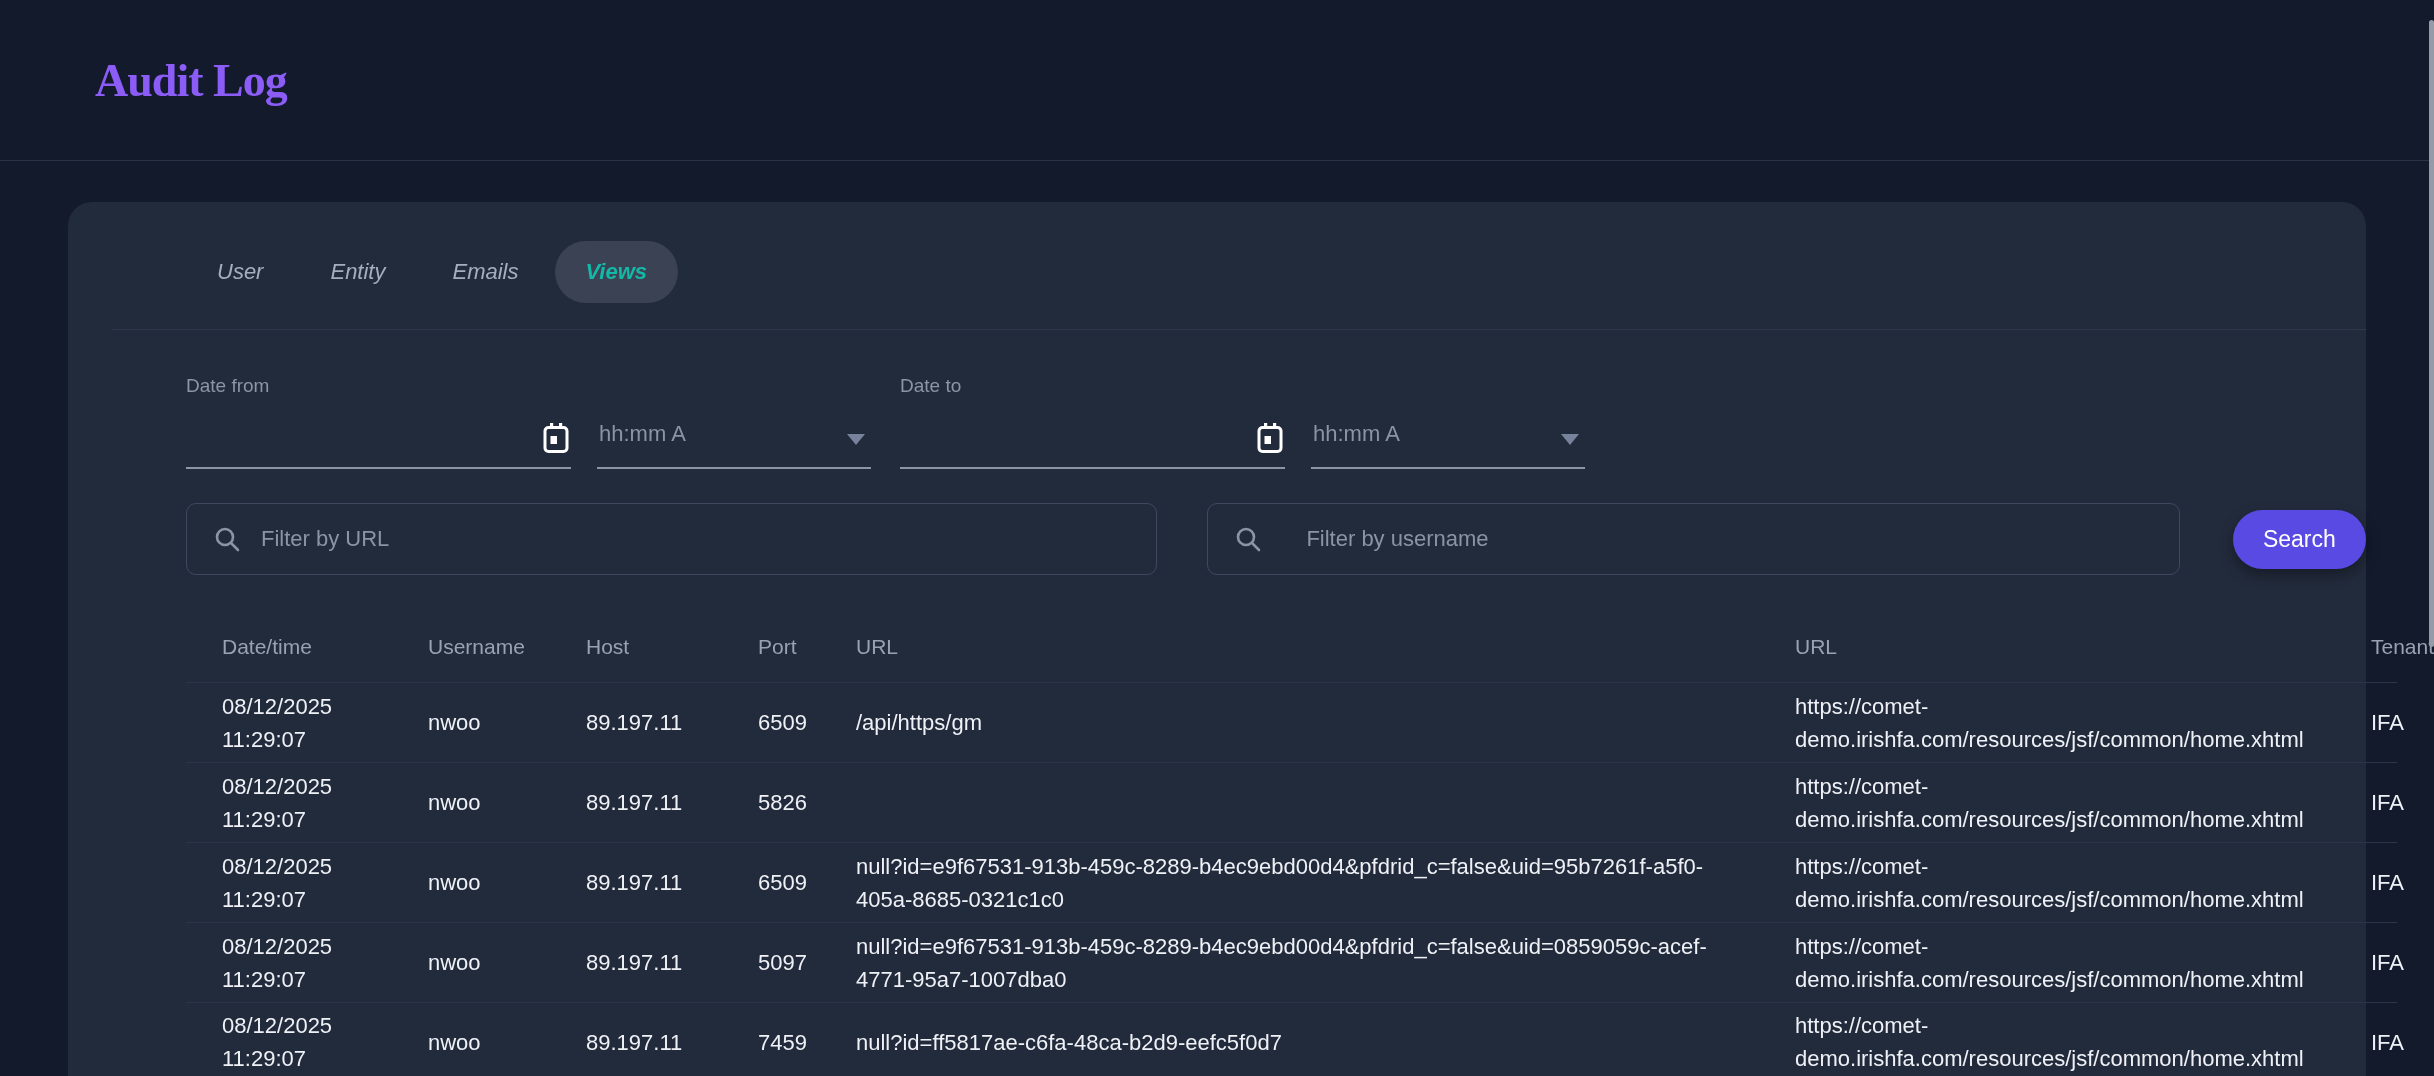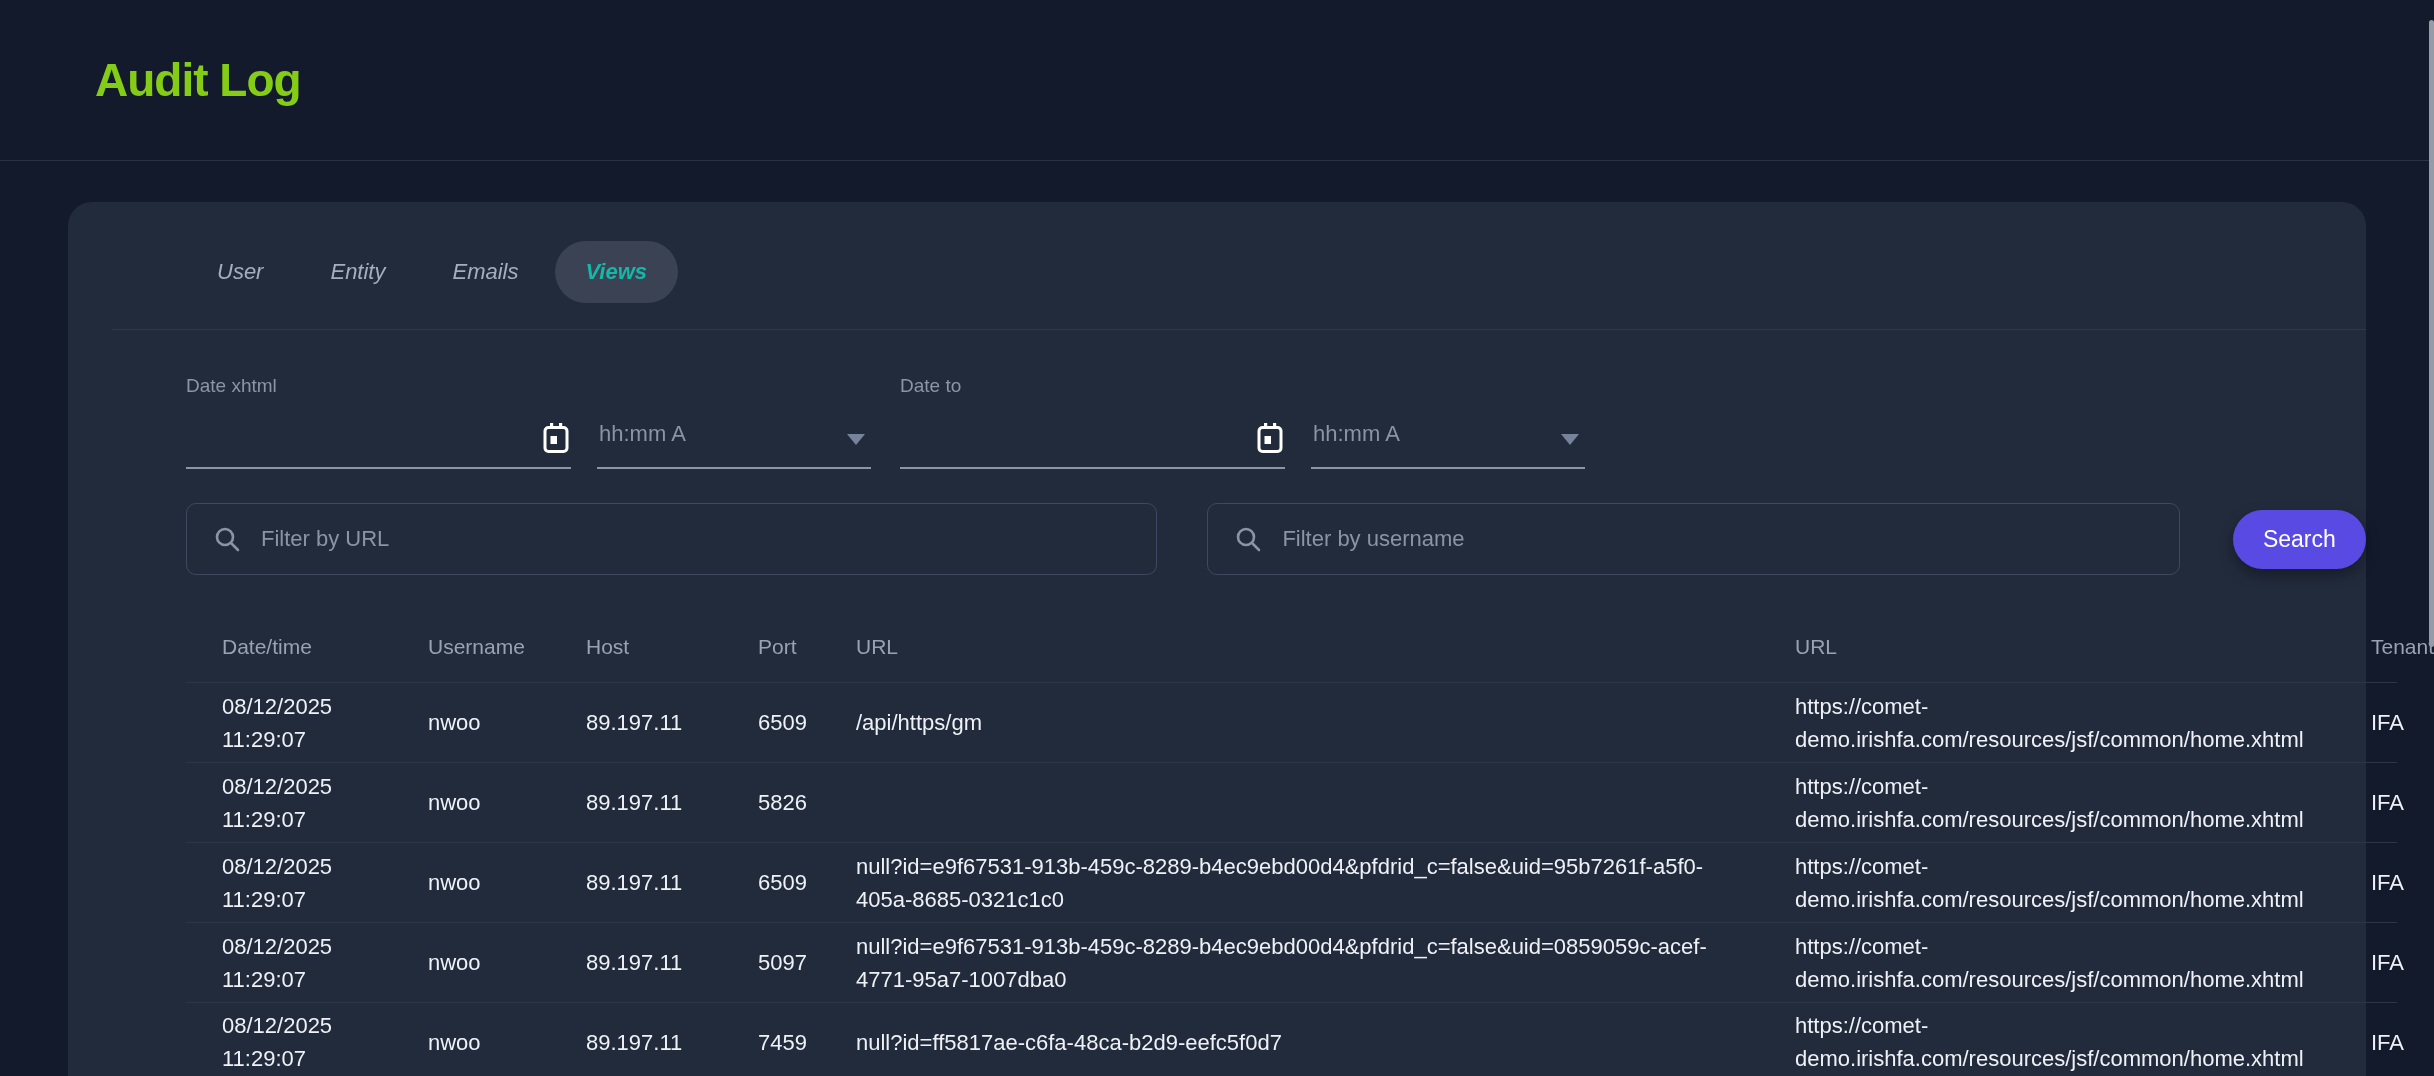--- a/index.html
+++ b/index.html
@@ -11,24 +11,24 @@
   }
 
   
   .app-header {
     height: 161px;
     border-bottom: 1px solid #2A3245;
     display: flex; align-items: center;
     padding-left: 95px;
   }
   .app-title {
-    font-family: Liberation Sans, sans-serif;
+    font-family: Liberation Serif, serif;
     font-size: 46px; font-weight: 800;
     letter-spacing: -1px;
-    color: #84cc16;
+    color: #8b5cf6;
   }
 
   
   .card {
     margin: 41px 68px 0 68px;
     width: 2298px; height: 900px;
     background: #222B3C;
     border-radius: 24px;
     padding: 39px 0 0 0;
     position: relative;
@@ -117,21 +117,21 @@
     margin: 34px 0 0 118px;
   }
   .search-box {
     position: relative;
     height: 72px;
     border: 1px solid #3E4960;
     border-radius: 10px;
     display: flex; align-items: center;
   }
   .search-box.url-box { width: 984px; }
-  .search-box.user-box { width: 985px; margin-left: 50px; }
+  .search-box.user-box { width: 985px; margin-left: 50px; gap: 24px; }
   .search-box .mag { margin: 0 20px 0 27px; flex: 0 0 auto; }
   .search-input {
     flex: 1;
     background: transparent; border: none; outline: none;
     font-family: "Liberation Sans", sans-serif;
     font-size: 22px; color: #EFF1F6;
     height: 100%;
   }
   .search-input::placeholder { color: #8A94A4; opacity: 1; }
   .search-btn {
@@ -199,21 +199,21 @@
     <div class="tab">User</div>
     <div class="tab">Entity</div>
     <div class="tab">Emails</div>
     <div class="tab active">Views</div>
   </nav>
   <div class="tabs-divider"></div>
 
   <div class="datetime-row">
     <div class="dt-group">
       <div class="date-field">
-        <span class="field-label">Date xhtml</span>
+        <span class="field-label">Date from</span>
         <div class="underline-box">
           <button class="cal-btn">
             <svg width="26" height="30" viewBox="0 0 26 30">
               <rect x="7" y="0" width="3.2" height="6" fill="#FFFFFF"></rect>
               <rect x="16" y="0" width="3.2" height="6" fill="#FFFFFF"></rect>
               <rect x="2" y="4.5" width="22" height="24" rx="3.5" fill="none" stroke="#FFFFFF" stroke-width="3"></rect>
               <rect x="7.5" y="13" width="6.5" height="8" fill="#FFFFFF"></rect>
             </svg>
           </button>
         </div>

